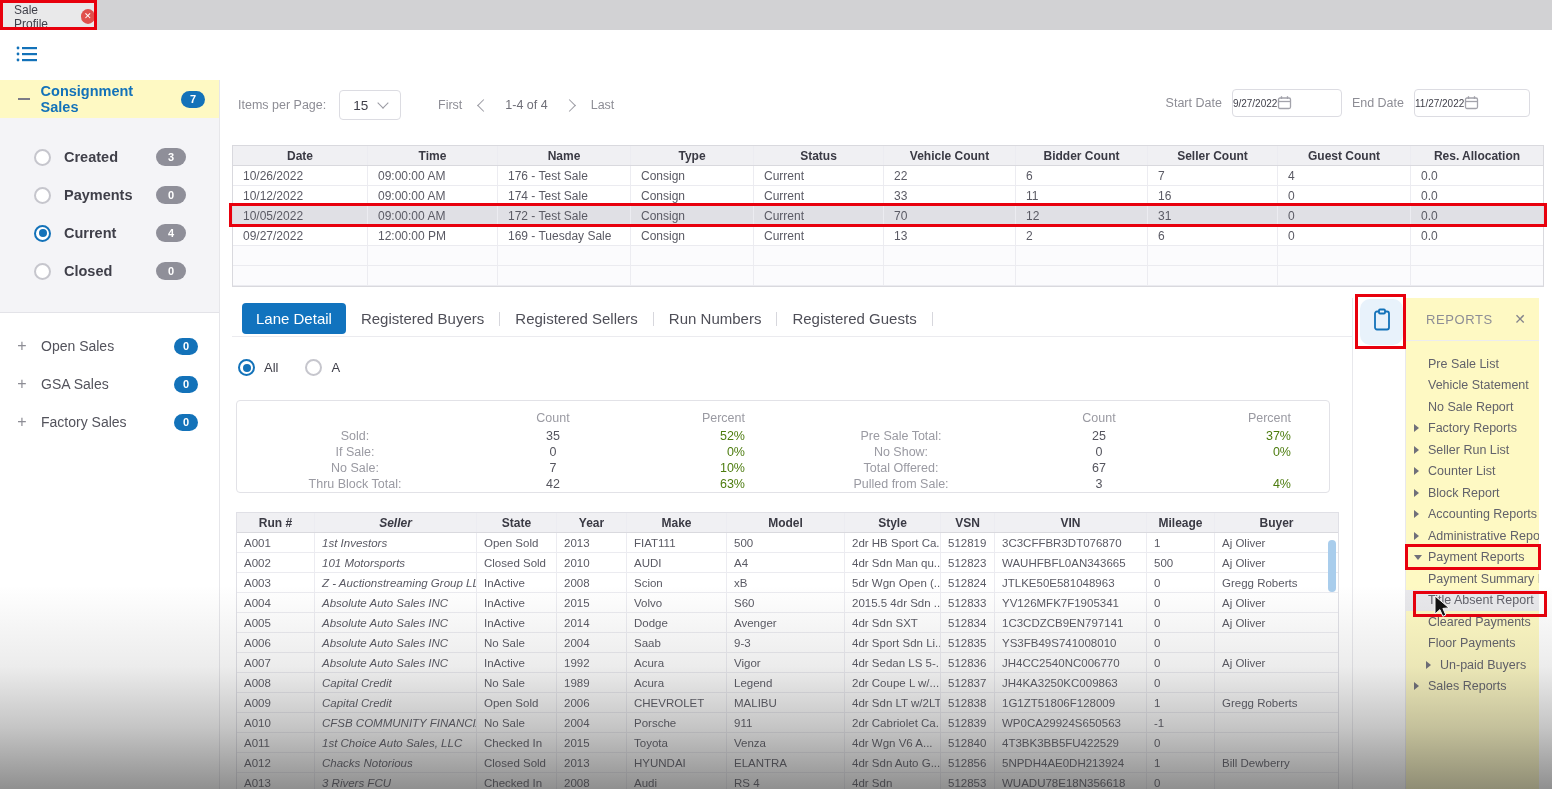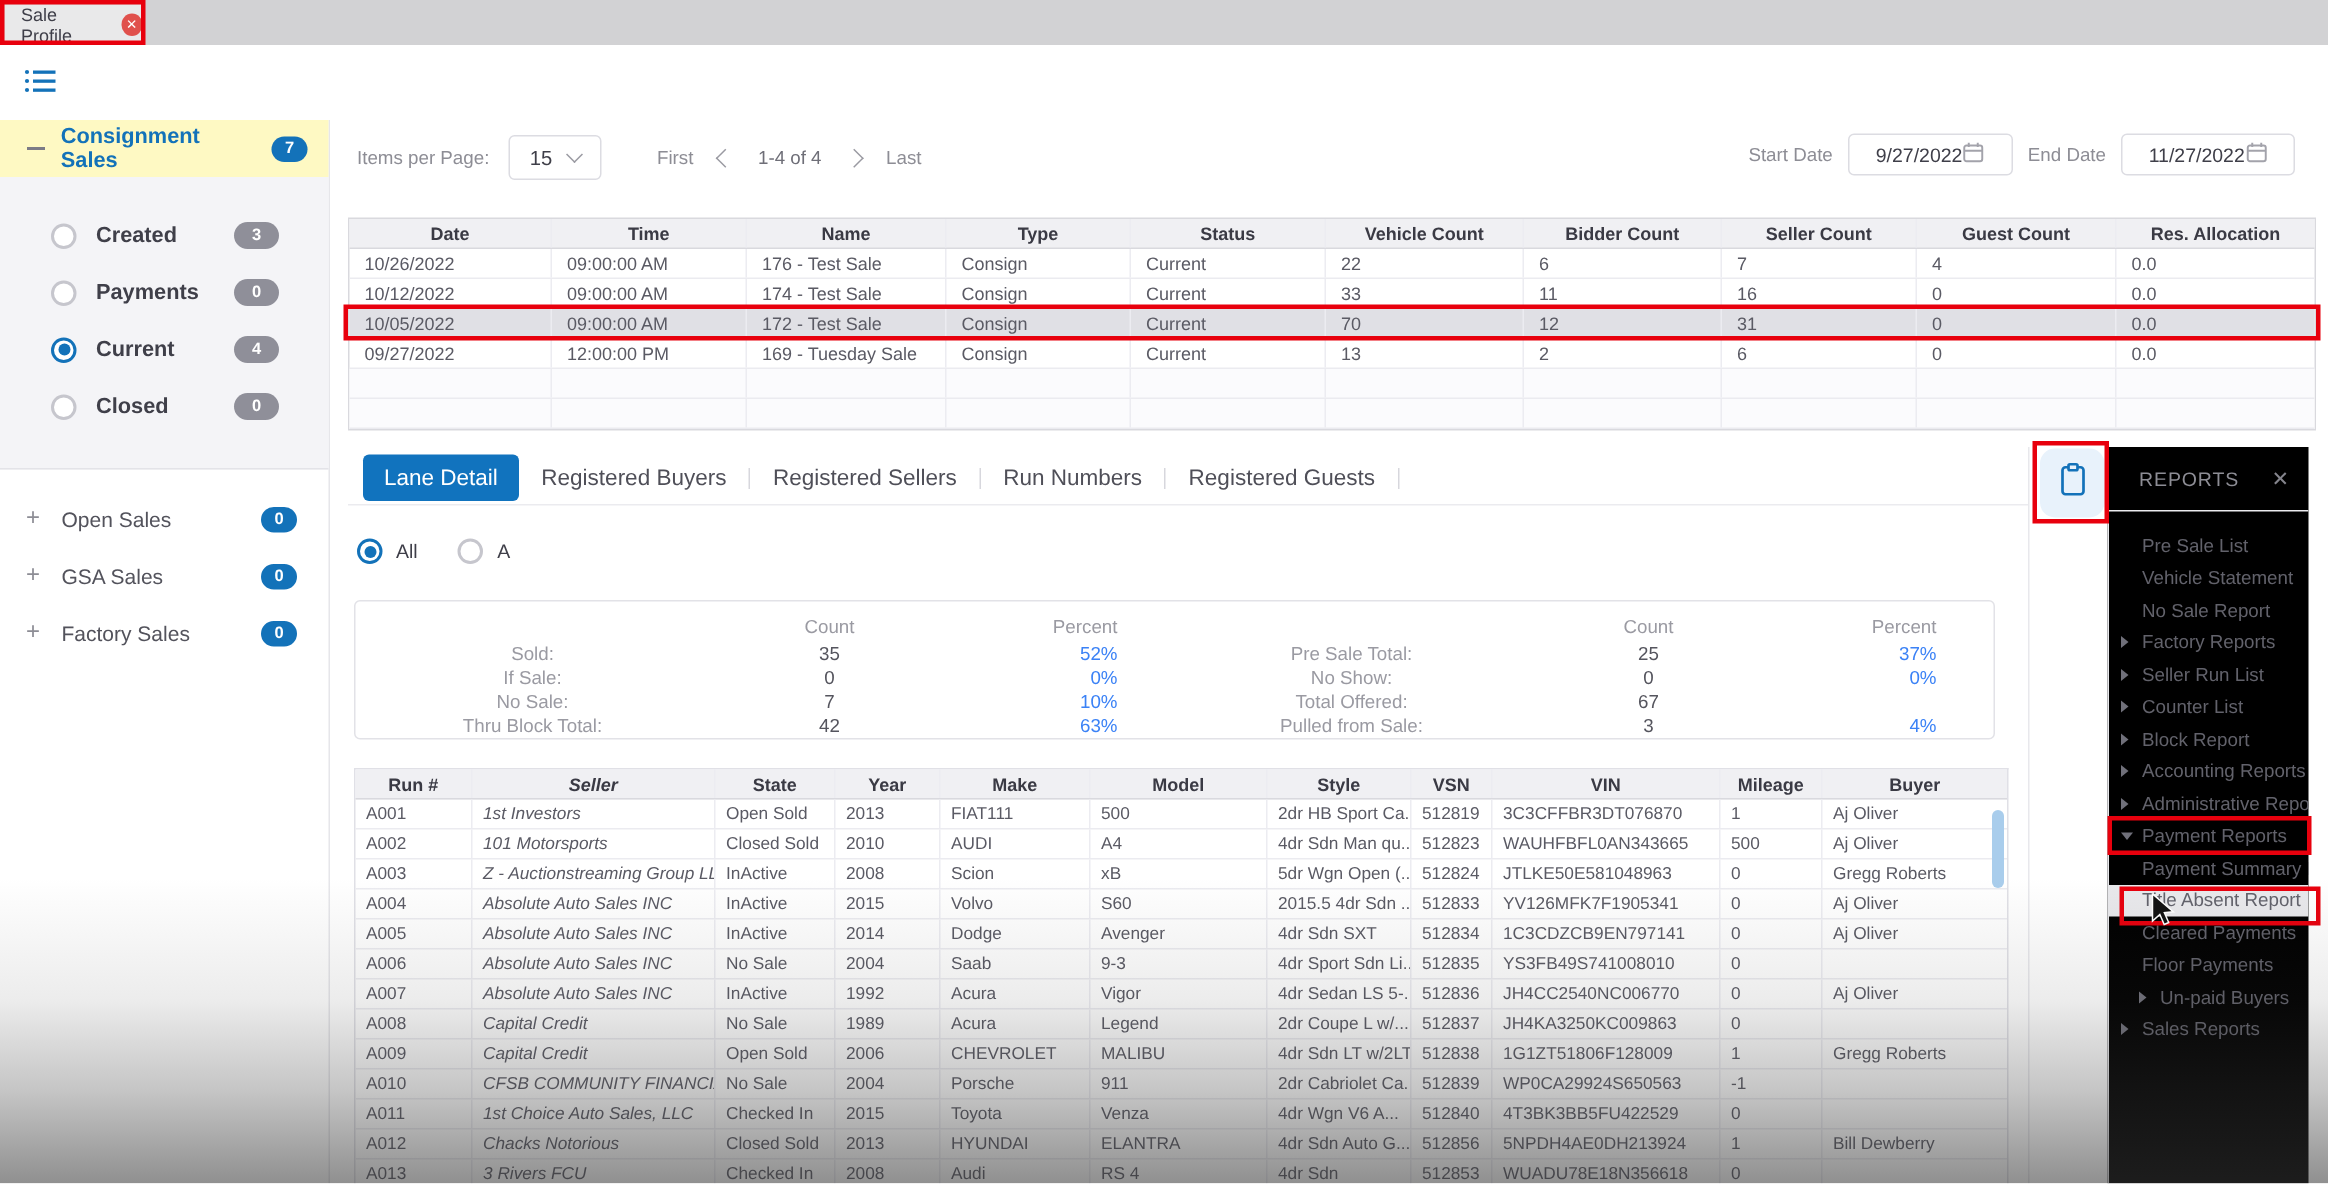--- a/index.html
+++ b/index.html
@@ -49,21 +49,21 @@
   .chev-down{width:7px;height:7px;border-right:1.5px solid #9a9aa2;border-bottom:1.5px solid #9a9aa2;
              transform:rotate(45deg);margin-top:-4px;}
   .pager{position:absolute;left:438px;top:90px;height:30px;display:flex;align-items:center;gap:17px;
          color:#8d8d95;font-size:12.5px;}
   .range{color:#6f6f78;}
   .pchev{width:8px;height:8px;border-left:1.5px solid #9a9aa2;border-bottom:1.5px solid #9a9aa2;}
   .pchev.left{transform:rotate(45deg);}
   .pchev.right{transform:rotate(-135deg);}
   .dates{position:absolute;right:22px;top:89px;display:flex;align-items:center;gap:10px;}
   .date-input{width:110px;height:28px;border:1px solid #dcdce2;border-radius:4px;display:flex;align-items:center;
-              justify-content:center;padding:0 0;font-size:13px;color:#3f3f49;box-sizing:border-box;background:#fff;}
+              justify-content:flex-start;padding:0 0;font-size:10px;color:#3f3f49;box-sizing:border-box;background:#fff;}
   .date-input.wide{width:116px;}
 
   
   .table{position:absolute;background:#fff;}
   .trow{display:flex;height:20px;border-bottom:1px solid #ebebf0;box-sizing:border-box;}
   .tcell{display:flex;align-items:center;padding-left:10px;font-size:12px;color:#5a5a64;
          border-right:1px solid #ececf1;overflow:hidden;white-space:nowrap;box-sizing:border-box;flex:none;}
   .tcell:last-child{border-right:none;}
   .trow.thead{background:#f0f0f3;border-bottom:1px solid #d9d9de;}
   .thead .tcell{justify-content:center;padding-left:0;font-weight:bold;color:#3a3a44;}
@@ -109,29 +109,29 @@
   .lr-item{display:flex;align-items:center;gap:9px;font-size:13px;color:#3f3f49;}
 
   
   .summary{position:absolute;left:236px;top:400px;width:1094px;height:93px;border:1px solid #e2e2e7;
            border-radius:4px;display:flex;padding-top:7px;box-sizing:border-box;}
   .sum-half{width:50%;display:flex;flex-direction:column;}
   .sum-row{display:flex;height:16.5px;align-items:center;font-size:12.5px;}
   .sum-row.head{height:21px;}
   .sum-label{flex:1;text-align:center;color:#9a9aa2;}
   .sum-count{width:160px;text-align:center;color:#55555e;}
-  .sum-pct{width:150px;text-align:right;color:#3b82f6;padding-right:38px;box-sizing:border-box;}
+  .sum-pct{width:150px;text-align:right;color:#4d7c0f;padding-right:38px;box-sizing:border-box;}
   .sum-row.head .sum-count,.sum-row.head .sum-pct{color:#9a9aa2;}
 
   
   .right-strip{position:absolute;left:1352px;top:298px;width:53px;height:491px;background:#fff;
                border-left:1px solid #e8e8ec;box-sizing:border-box;}
   .clip-btn{position:absolute;left:1360px;top:299px;width:43px;height:46px;background:#e8f2fb;border-radius:10px;
             display:flex;align-items:center;justify-content:center;}
-  .reports{position:absolute;left:1405px;top:298px;width:134px;height:491px;background:#000000;
+  .reports{position:absolute;left:1405px;top:298px;width:134px;height:491px;background:#fef9c3;
            border-left:1px solid #e8e8ec;box-sizing:border-box;overflow:hidden;}
   .reports-header{height:42px;display:flex;align-items:center;padding-left:20px;border-bottom:1px solid #ececf0;}
   .reports-title{font-size:13px;color:#8d8d95;letter-spacing:0.6px;}
   .reports-close{margin-left:auto;margin-right:13px;color:#84848c;font-size:14px;line-height:1;}
   #reports-list{padding-top:12px;}
   .ritem{height:21.5px;display:flex;align-items:center;color:#62626b;font-size:12.5px;position:relative;white-space:nowrap;}
   .ritem.rhl{background:#e9e9ec;}
   .arrow{position:absolute;width:0;height:0;}
   .arrow.right{border-left:5px solid #70707a;border-top:4px solid transparent;border-bottom:4px solid transparent;}
   .arrow.down{border-top:5px solid #70707a;border-left:4px solid transparent;border-right:4px solid transparent;}

